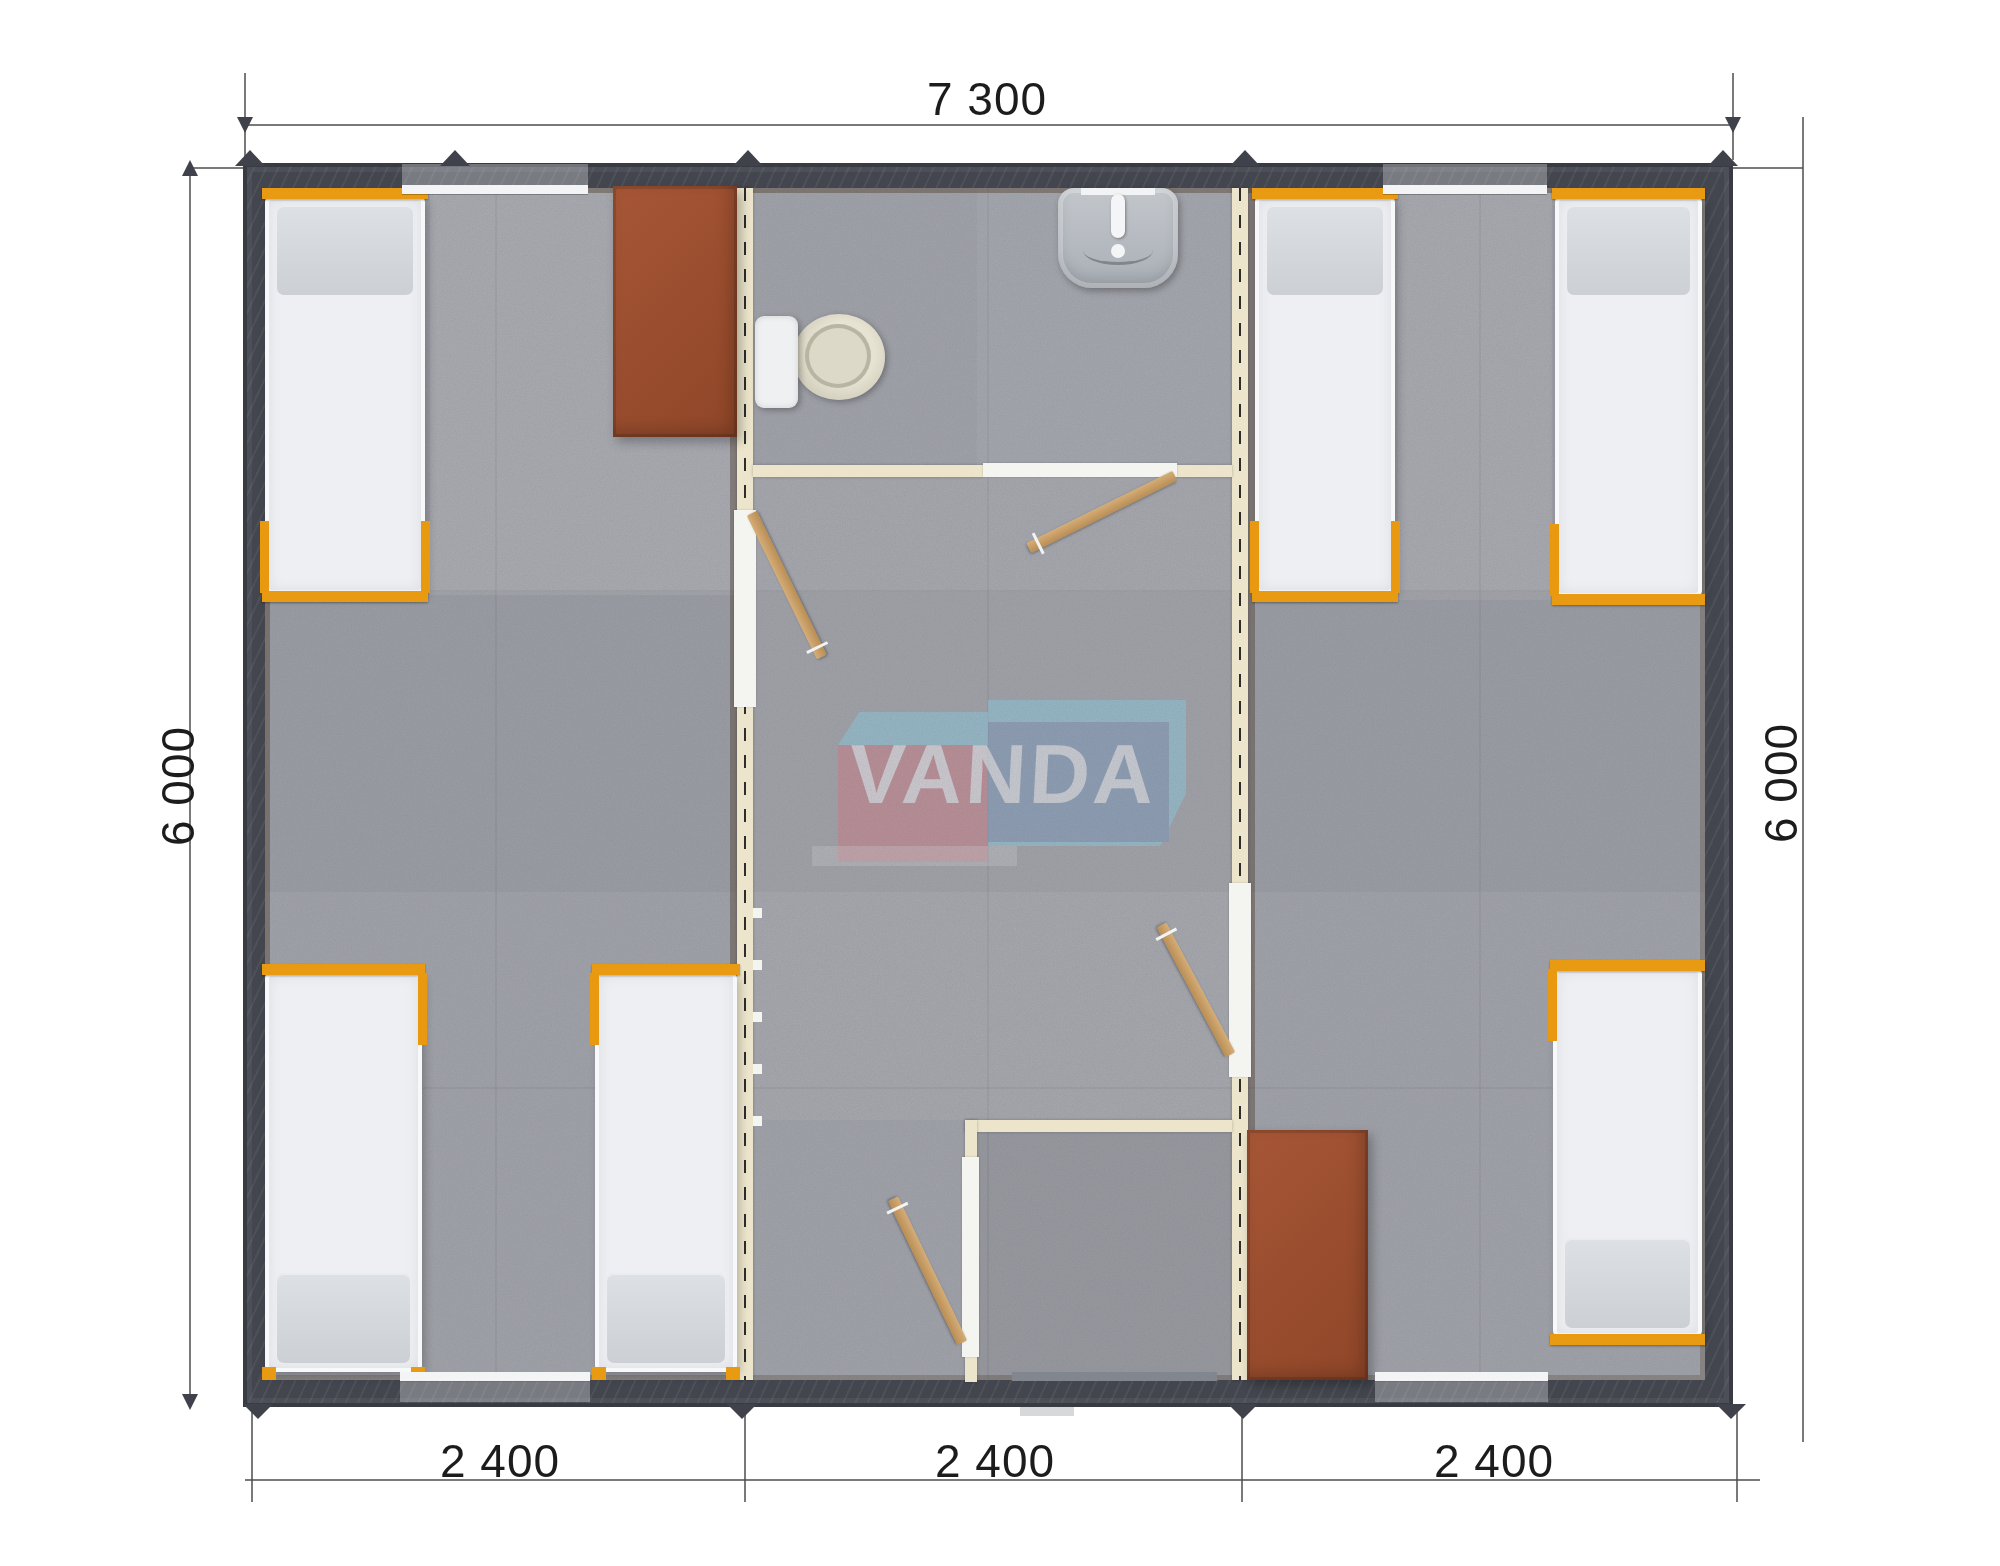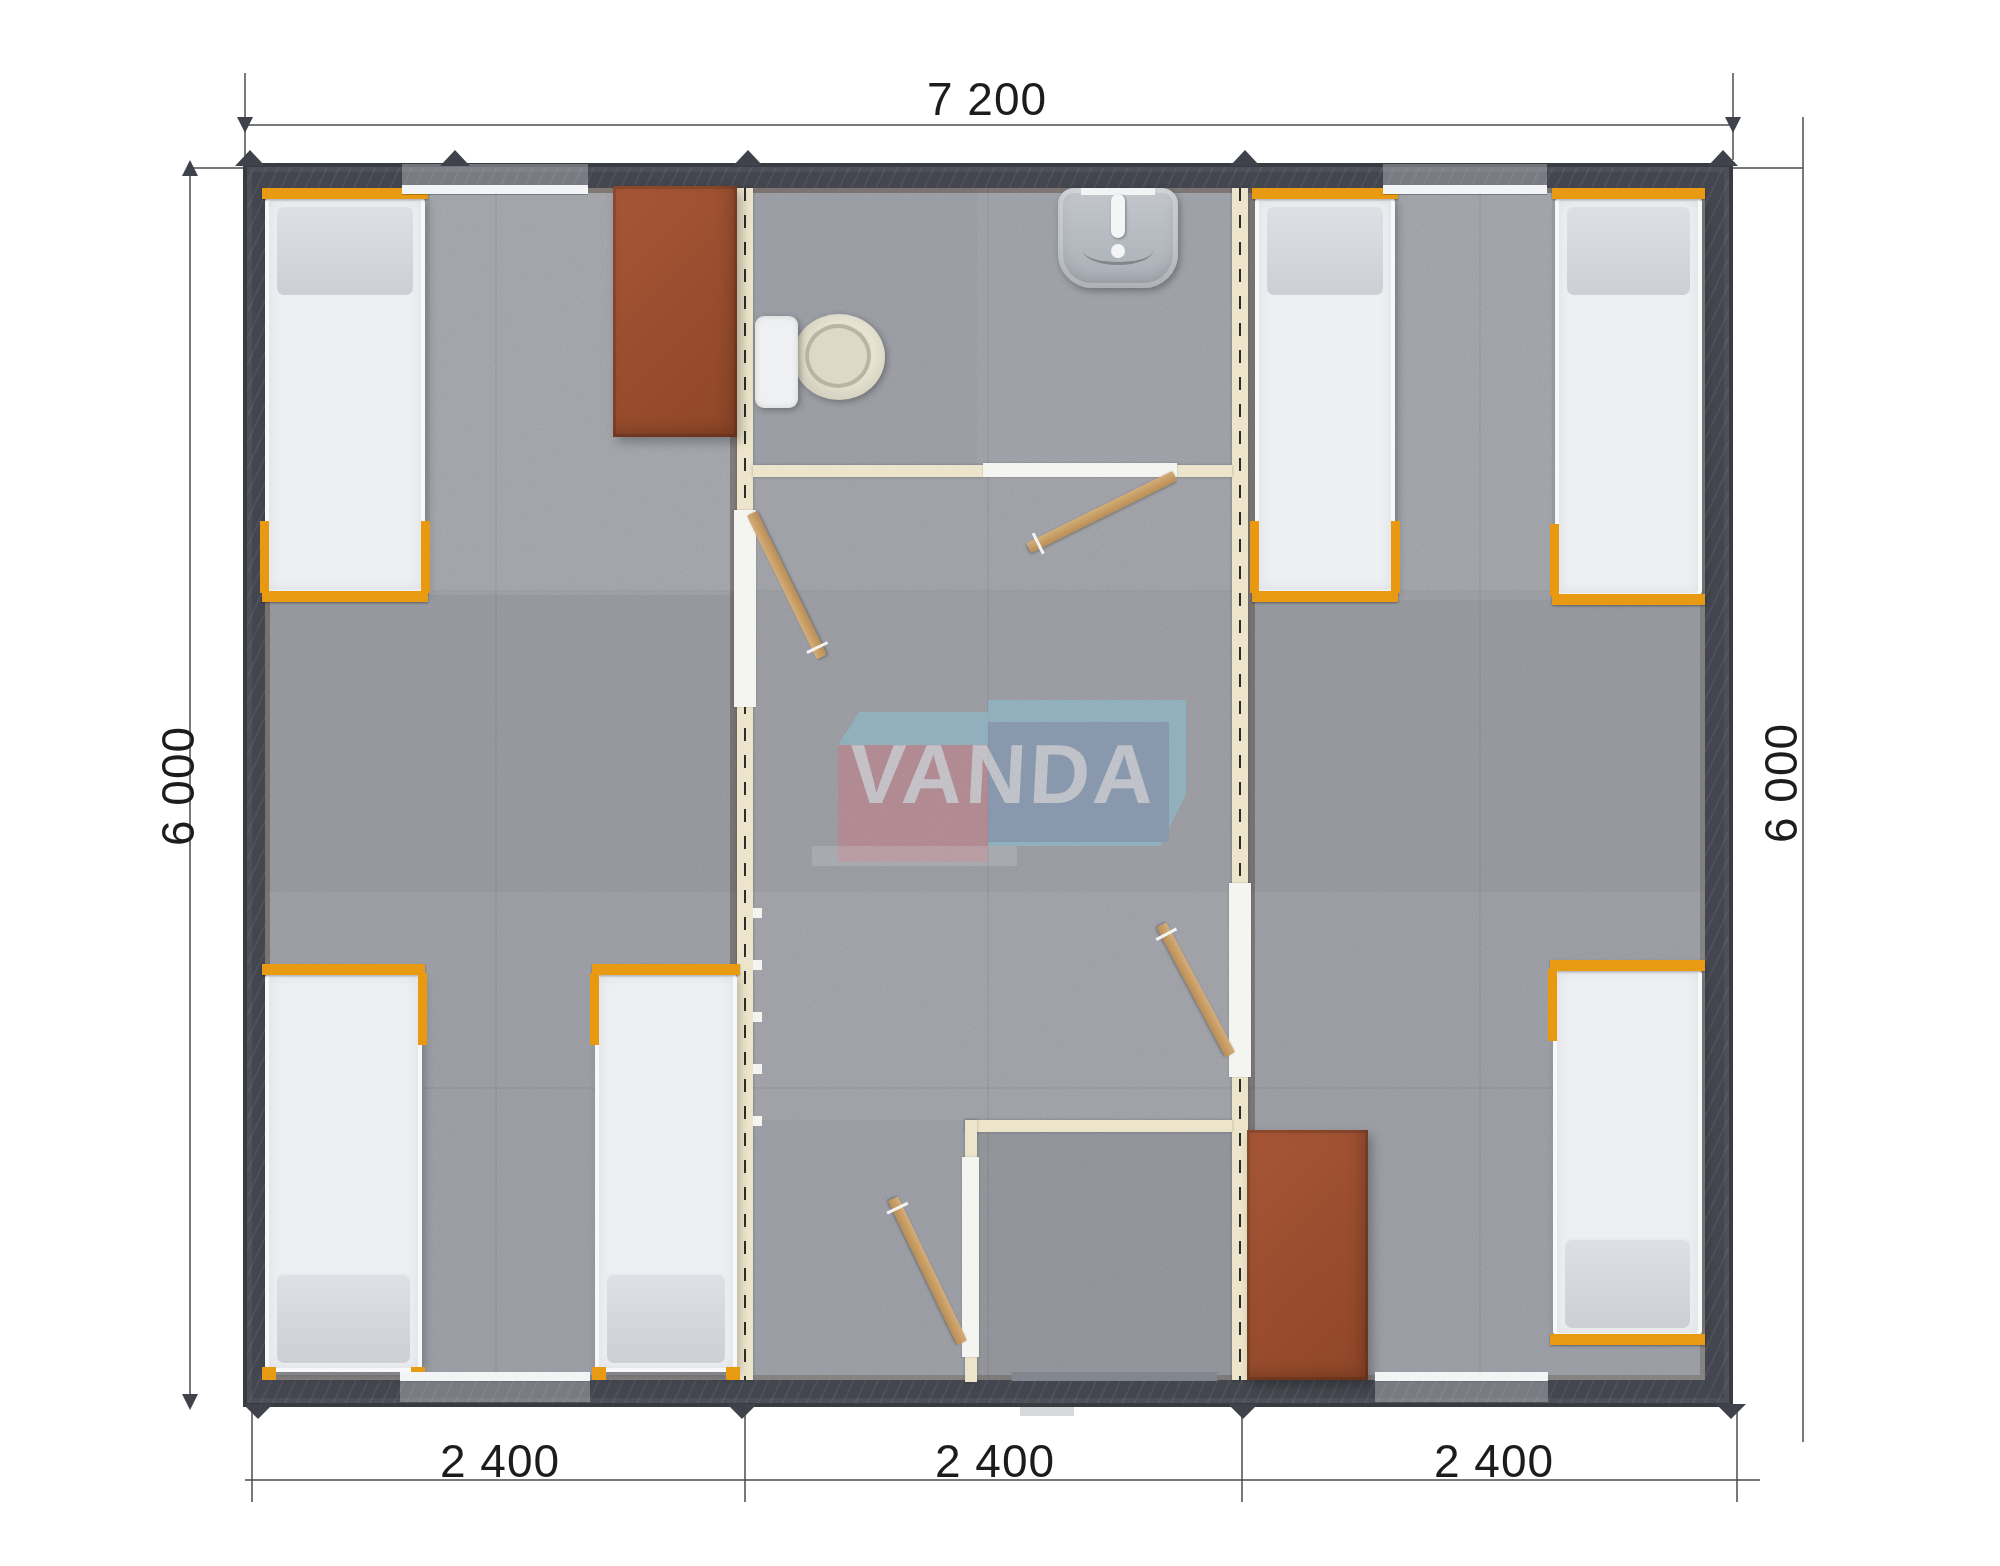--- a/index.html
+++ b/index.html
@@ -267,20 +267,20 @@
       <polygon points="733,166 763,166 748,150"></polygon>
       <polygon points="1230,166 1260,166 1245,150"></polygon>
       <polygon points="1708,166 1738,166 1723,150"></polygon>
       <polygon points="243,1404 273,1404 258,1419"></polygon>
       <polygon points="727,1404 757,1404 742,1419"></polygon>
       <polygon points="1228,1404 1258,1404 1243,1419"></polygon>
       <polygon points="1716,1404 1746,1404 1731,1419"></polygon>
     </g>
   </svg>
 
-  <div class="dim-label" style="left:917px;top:72px;width:140px">7 200</div>
+  <div class="dim-label" style="left:917px;top:72px;width:140px">7 300</div>
   <div class="dim-label dim-vert" style="left:108px;top:761px">6 000</div>
   <div class="dim-label dim-vert" style="left:1711px;top:758px">6 000</div>
   <div class="dim-label" style="left:430px;top:1434px;width:140px">2 400</div>
   <div class="dim-label" style="left:925px;top:1434px;width:140px">2 400</div>
   <div class="dim-label" style="left:1424px;top:1434px;width:140px">2 400</div>
 
 </div>
 
 </body></html>

